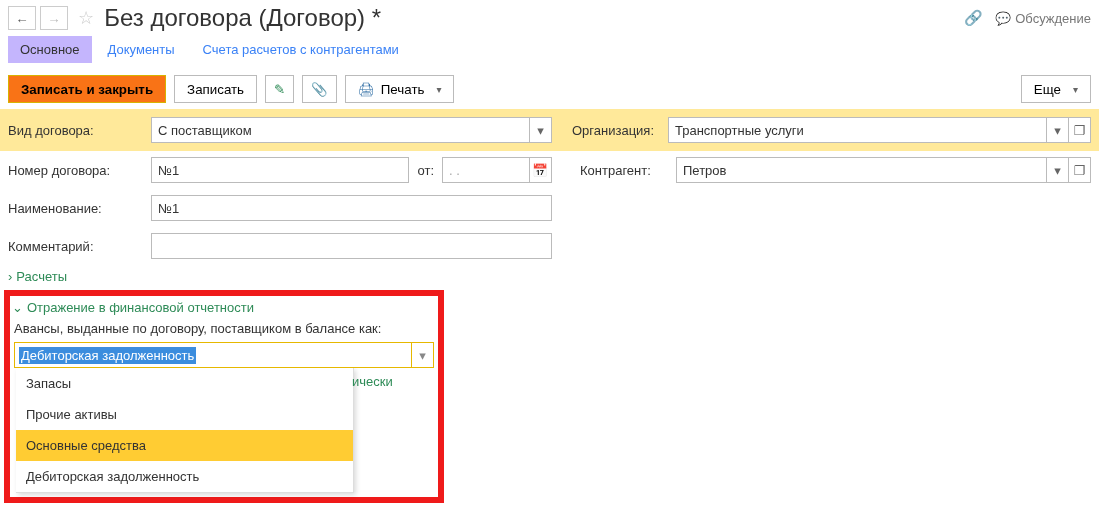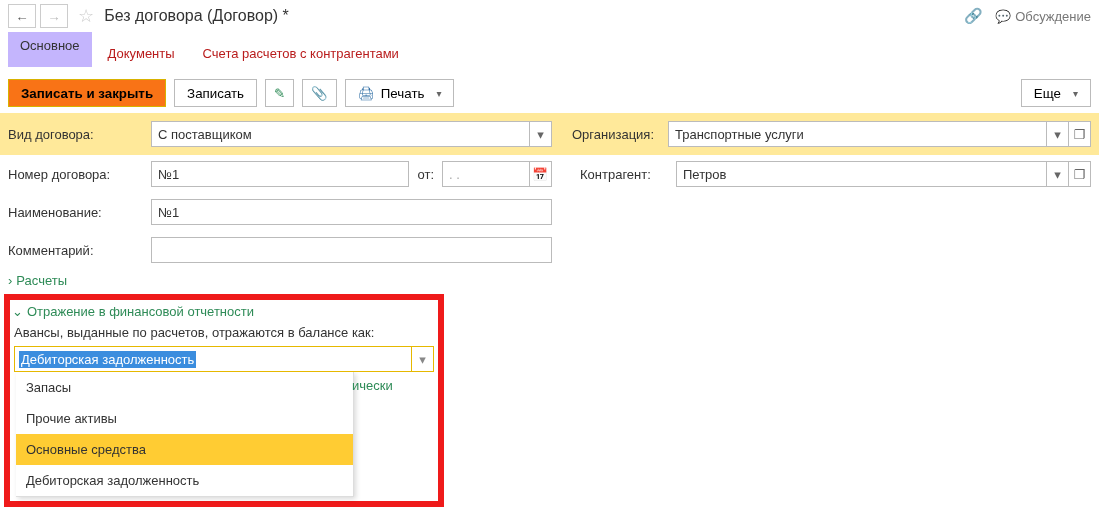--- a/index.html
+++ b/index.html
@@ -28,21 +28,21 @@
     cursor: pointer;
     color: #555;
   }
   .nav-btn.disabled { color: #bbb; }
   .star-icon {
     margin: 0 6px;
     color: #ccc;
     font-size: 18px;
   }
   .title {
-    font-size: 16px;
+    font-size: 24px;
     color: #333;
     flex: 1;
   }
   .header-right {
     display: flex;
     align-items: center;
     gap: 12px;
     color: #888;
   }
   .link-icon { font-size: 15px; color: #aaa; }
@@ -50,21 +50,21 @@
   .tabs {
     display: flex;
     gap: 4px;
     padding: 0 8px 6px 8px;
   }
   .tab {
     padding: 6px 12px;
     cursor: pointer;
   }
   .tab.active { background: #c4b5fd; color: #333; }
-  .tab.link { color: #b91c1c; margin-top: 8px; }
+  .tab.link { color: #3b82f6; }
   .toolbar {
     display: flex;
     align-items: center;
     gap: 8px;
     padding: 6px 8px;
   }
   .btn {
     background: #fff;
     border: 1px solid #bbb;
     padding: 5px 12px;
@@ -304,21 +304,21 @@
 <div class="section-toggle">
   <span>›</span>
   <span>Расчеты</span>
 </div>
 
 <div class="highlight-box">
   <div class="section-toggle" style="padding-left:2px;">
     <span>⌄</span>
     <span>Отражение в финансовой отчетности</span>
   </div>
-  <div class="hint-text">Авансы, выданные по расчетов, отражаются в балансе как:</div>
+  <div class="hint-text">Авансы, выданные по договору, поставщиком в балансе как:</div>
   <div class="select-box">
     <div class="select-input">
       <span class="selected-text">Дебиторская задолженность</span>
     </div>
     <div class="select-btn">▾</div>
   </div>
   <span class="overflow-text">ически</span>
   <div class="dropdown-list">
     <div class="dd-item">Запасы</div>
     <div class="dd-item">Прочие активы</div>

